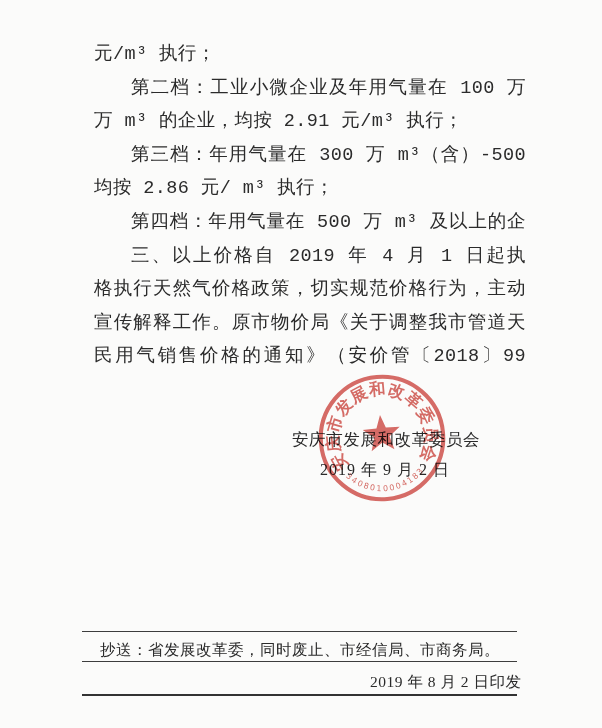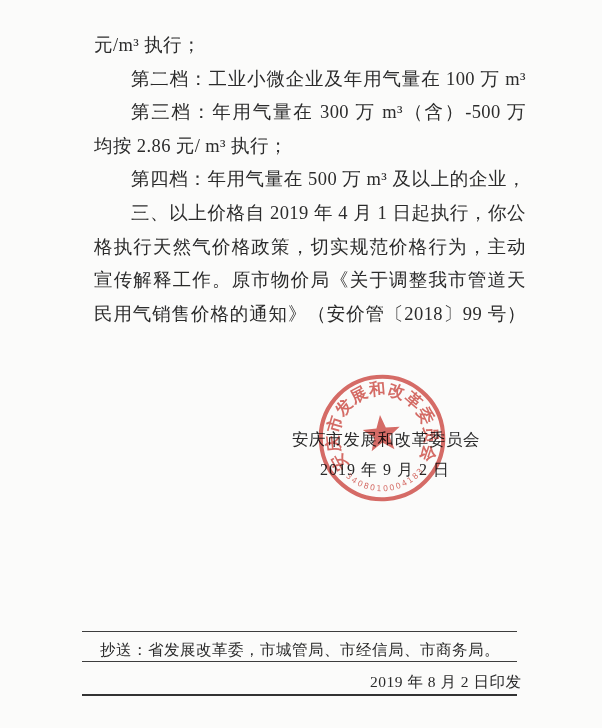--- a/index.html
+++ b/index.html
@@ -11,22 +11,23 @@
     margin: 0 auto;
     background: #fbfbfa;
     overflow: hidden;
     font-family: "Liberation Serif", "DejaVu Serif", serif;
     color: #2a2a2a;
   }
   
   .body-text {
     position: absolute;
     left: 94px;
-    top: 29px;
+    top: 38px;
     width: 432px;
+    font-family: Liberation Mono, monospace;
   }
   .bline {
     height: 33.6px;
     line-height: 33.6px;
     font-size: 18.5px;
     letter-spacing: 0.4px;
     color: #2b2b2b;
     white-space: nowrap;
   }
   .bline.full {
@@ -103,20 +104,21 @@
   .seal-ring-text { font-family: "Liberation Serif", "DejaVu Serif", serif; font-weight: bold; }
 </style>
 </head>
 <body>
 
 <div class="page">
 
   <div class="body-text">
       <div class="bline ">元/m³ 执行；</div>
       <div class="bline full indent">第二档：工业小微企业及年用气量在 100 万 m³（含）-300</div>
+      <div class="bline ">万 m³ 的企业，均按 2.91 元/m³ 执行；</div>
       <div class="bline full indent">第三档：年用气量在 300 万 m³（含）-500 万 m³ 的企业，</div>
       <div class="bline ">均按 2.86 元/ m³ 执行；</div>
       <div class="bline full indent">第四档：年用气量在 500 万 m³ 及以上的企业，均按 2.81</div>
       <div class="bline full indent">三、以上价格自 2019 年 4 月 1 日起执行，你公司应严</div>
       <div class="bline full">格执行天然气价格政策，切实规范价格行为，主动做好政策</div>
       <div class="bline full">宣传解释工作。原市物价局《关于调整我市管道天然气非居</div>
       <div class="bline full">民用气销售价格的通知》（安价管〔2018〕99 号）同时废止。</div>
     </div>
 
   <div class="sig-agency">安庆市发展和改革委员会</div>
@@ -131,18 +133,18 @@
     <path d="M80,54 L85.3,68.7 L100.9,69.2 L88.6,78.8 L92.9,93.8 L80,85 L67.1,93.8 L71.4,78.8 L59.1,69.2 L74.7,68.7 Z" fill="#cf4a43" opacity="0.92"></path>
     <text class="seal-ring-text" font-size="18.5" fill="#cf4a43" opacity="0.92" letter-spacing="1">
       <textPath href="#ringPath" startOffset="50%" text-anchor="middle">安庆市发展和改革委员会</textPath>
     </text>
     <text font-size="9" fill="#cf4a43" opacity="0.9" letter-spacing="2" font-family="'DejaVu Sans', sans-serif">
       <textPath href="#serialPath" startOffset="50%" text-anchor="middle">3408010004183</textPath>
     </text>
   </svg>
 
   <div class="fline fline-1"></div>
-  <div class="footer-cc">抄送：省发展改革委，市城管局、市经信局、市商务局。</div>
+  <div class="footer-cc">抄送：省发展改革委，同时废止、市经信局、市商务局。</div>
   <div class="fline fline-2"></div>
   <div class="footer-printdate">2019 年 8 月 2 日印发</div>
   <div class="fline fline-3"></div>
 
 </div>
 
 </body></html>

